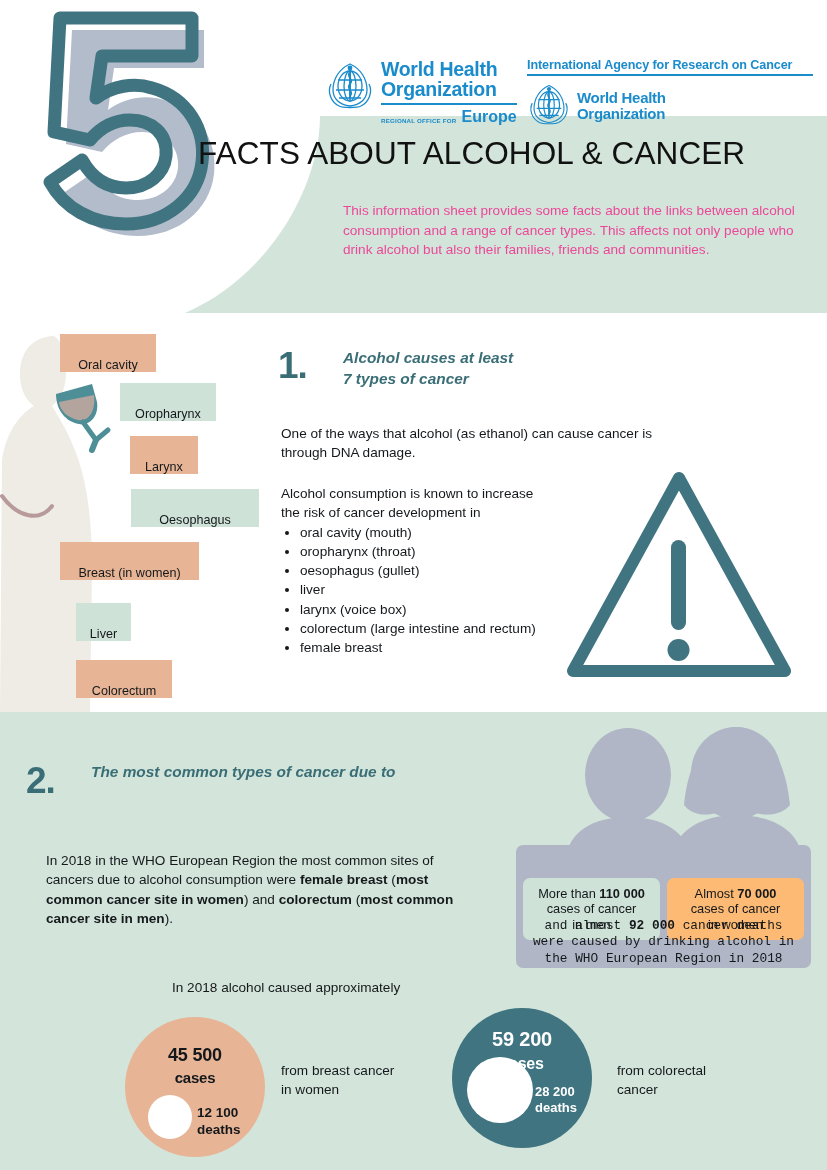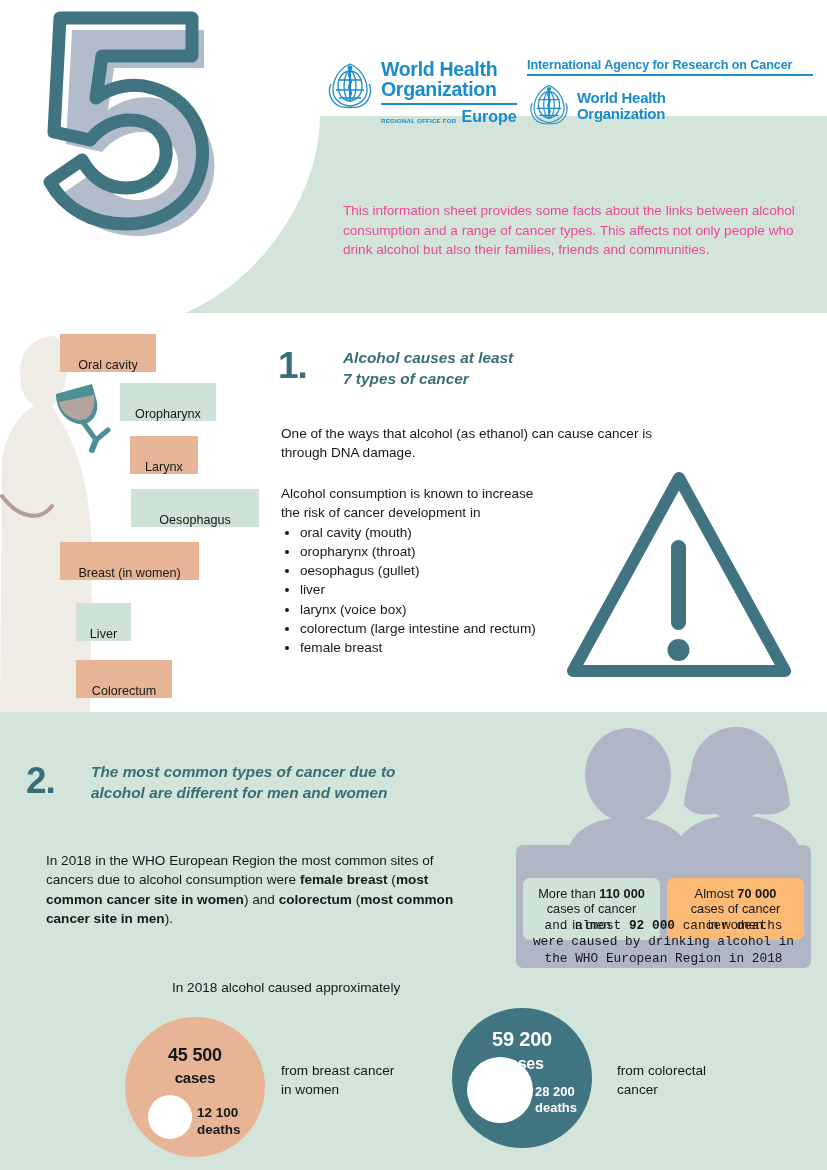--- a/index.html
+++ b/index.html
@@ -253,20 +253,21 @@
           </g>
         </svg>
       </span>
       <span class="logo-text who-name2" style="margin-left:6px;">
         <div>World Health</div>
         <div>Organization</div>
       </span>
     </div>
   </div>
 
+  <div class="title-main">FACTS ABOUT ALCOHOL &amp; CANCER</div>
   <div class="hero-para">This information sheet provides some facts about the links between alcohol consumption and a range of cancer types. This affects not only people who drink alcohol but also their families, friends and communities.</div>
 
   <div class="woman-sil">
     <svg width="110" height="376" viewBox="0 0 110 376" aria-hidden="true">
       <path d="M52 0 C30 2 20 18 20 38 C20 54 26 64 34 70
                C20 78 6 96 2 124 L0 376 L90 376 L92 230
                C92 180 86 140 74 112 C66 92 58 80 52 70
                C62 62 66 50 66 36 C66 14 58 -1 52 0 Z" fill="#efece6"></path>
       <path d="M2 160 C18 182 40 186 52 170" fill="none" stroke="#b79a99" stroke-width="4" stroke-linecap="round"></path>
     </svg>
@@ -348,21 +349,20 @@
                  C228 86 214 90 200 86 L200 62 L160 62 L160 86
                  C146 90 134 86 128 78 Z"></path>
         <path d="M116 135 C116 104 146 88 180 88 C216 88 246 104 246 135 Z"></path>
       </g>
     </svg>
   </div>
 
   <div class="num-badge" style="left:26px;top:760px;">2.</div>
   <div class="sec-head" style="left:91px;top:762px;width:470px;">
     <div>The most common types of cancer due to</div>
-    <div>alcohol are different for men and women</div>
   </div>
 
   <div class="body-text" id="sec2-para" style="left:46px;top:851px;width:432px;">In 2018 in the WHO European Region the most common sites of cancers due to alcohol consumption were <b>female breast</b> (<b>most common cancer site in women</b>) and <b>colorectum</b> (<b>most common cancer site in men</b>).</div>
 
   <div class="stats-card">
     <div class="stat-box stat-men">
       <span id="stat-men-text">More than <b>110 000</b><br>cases of cancer<br>in men</span>
     </div>
     <div class="stat-box stat-women">
       <span id="stat-women-text">Almost <b>70 000</b><br>cases of cancer<br>in women</span>

